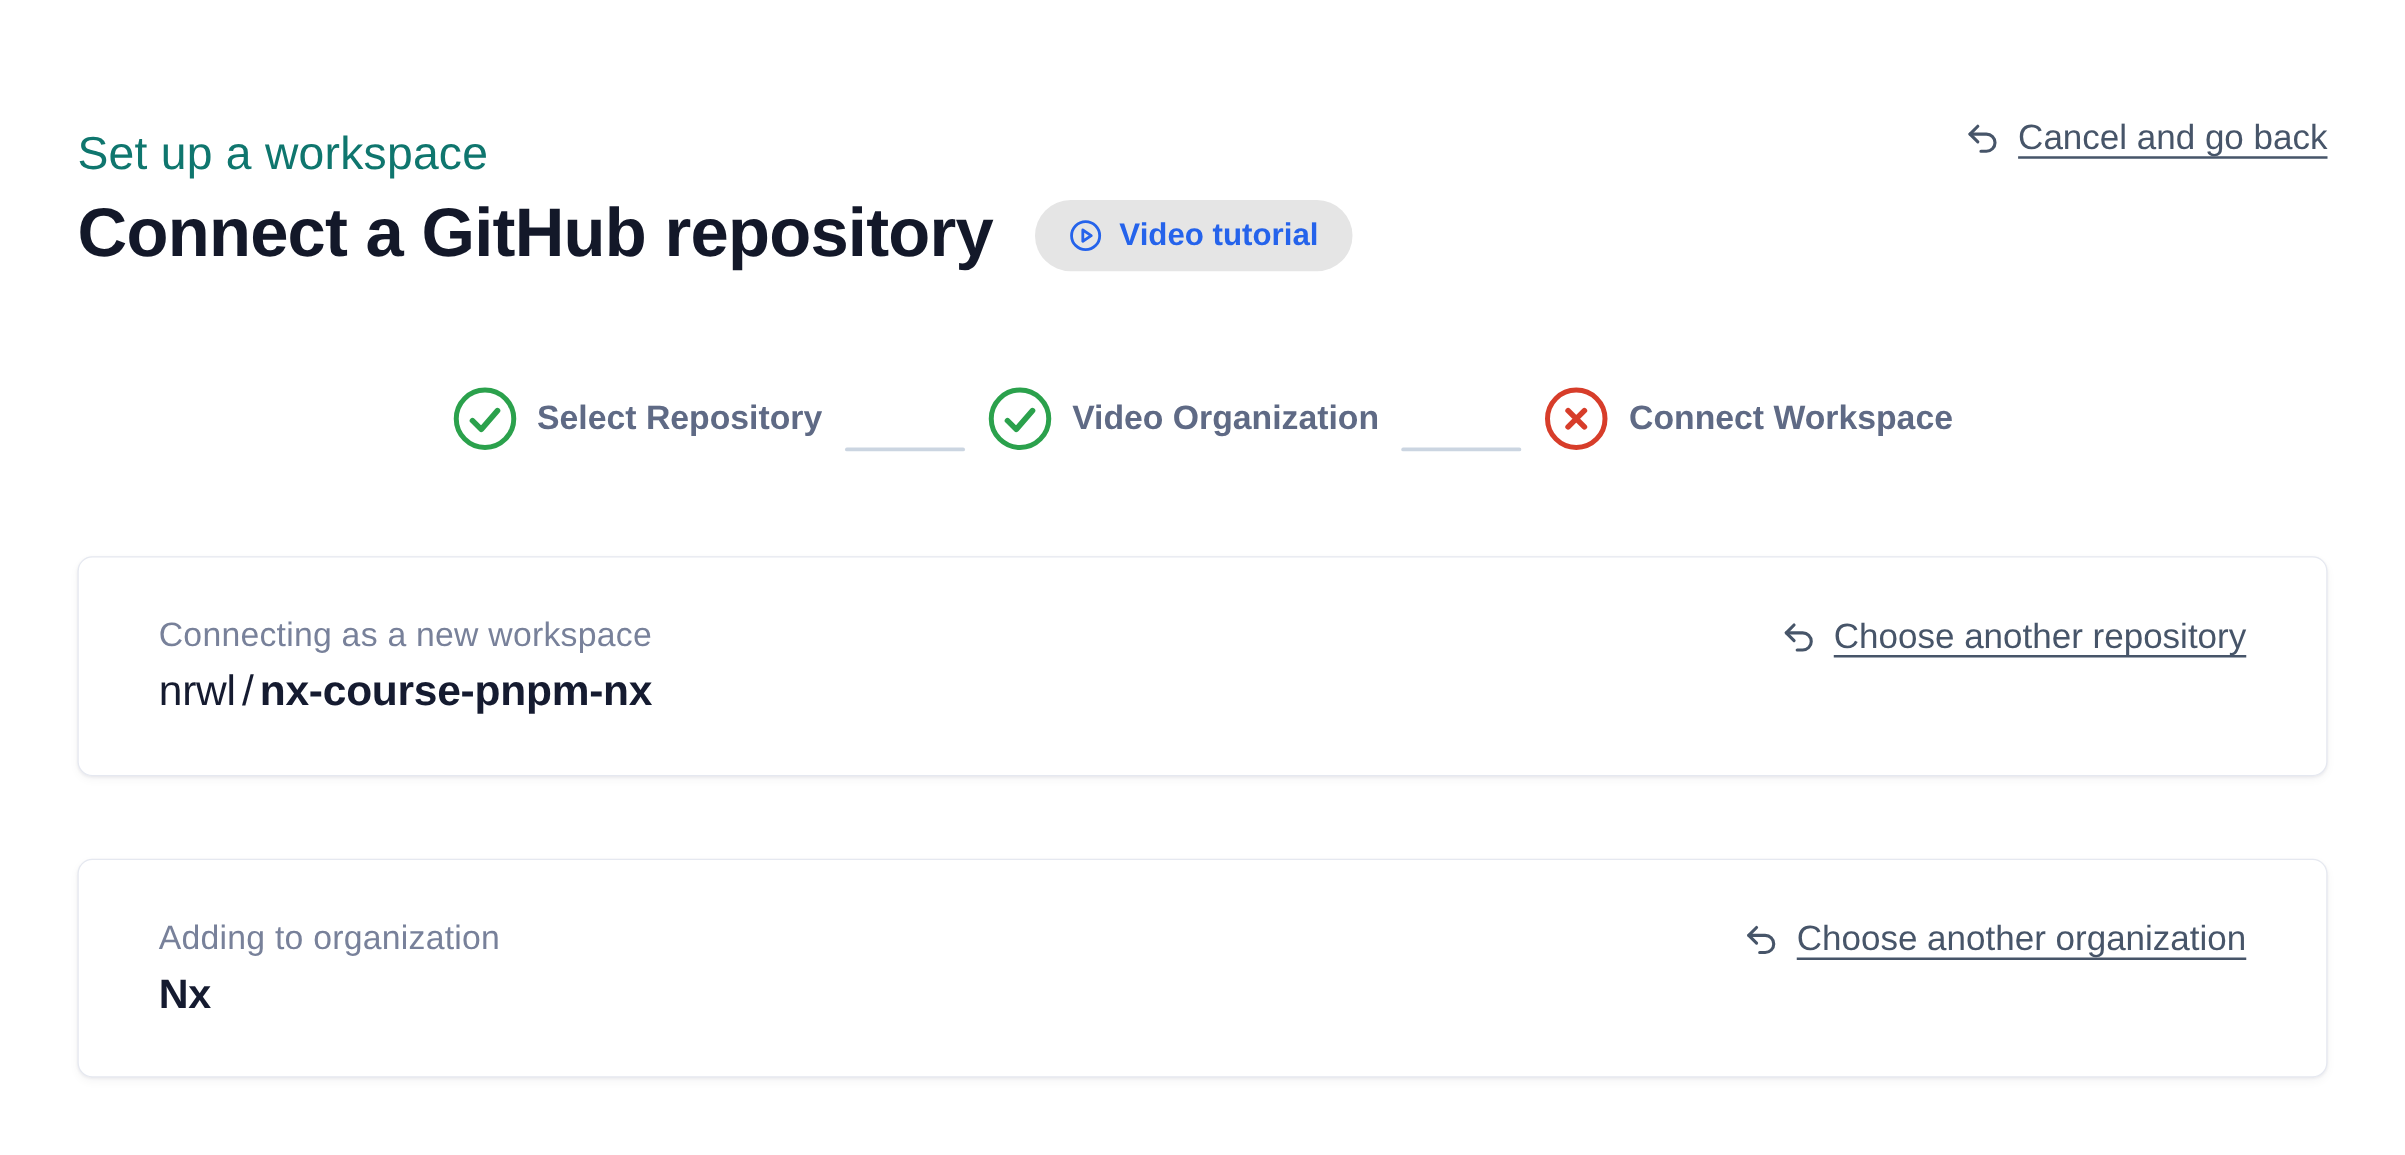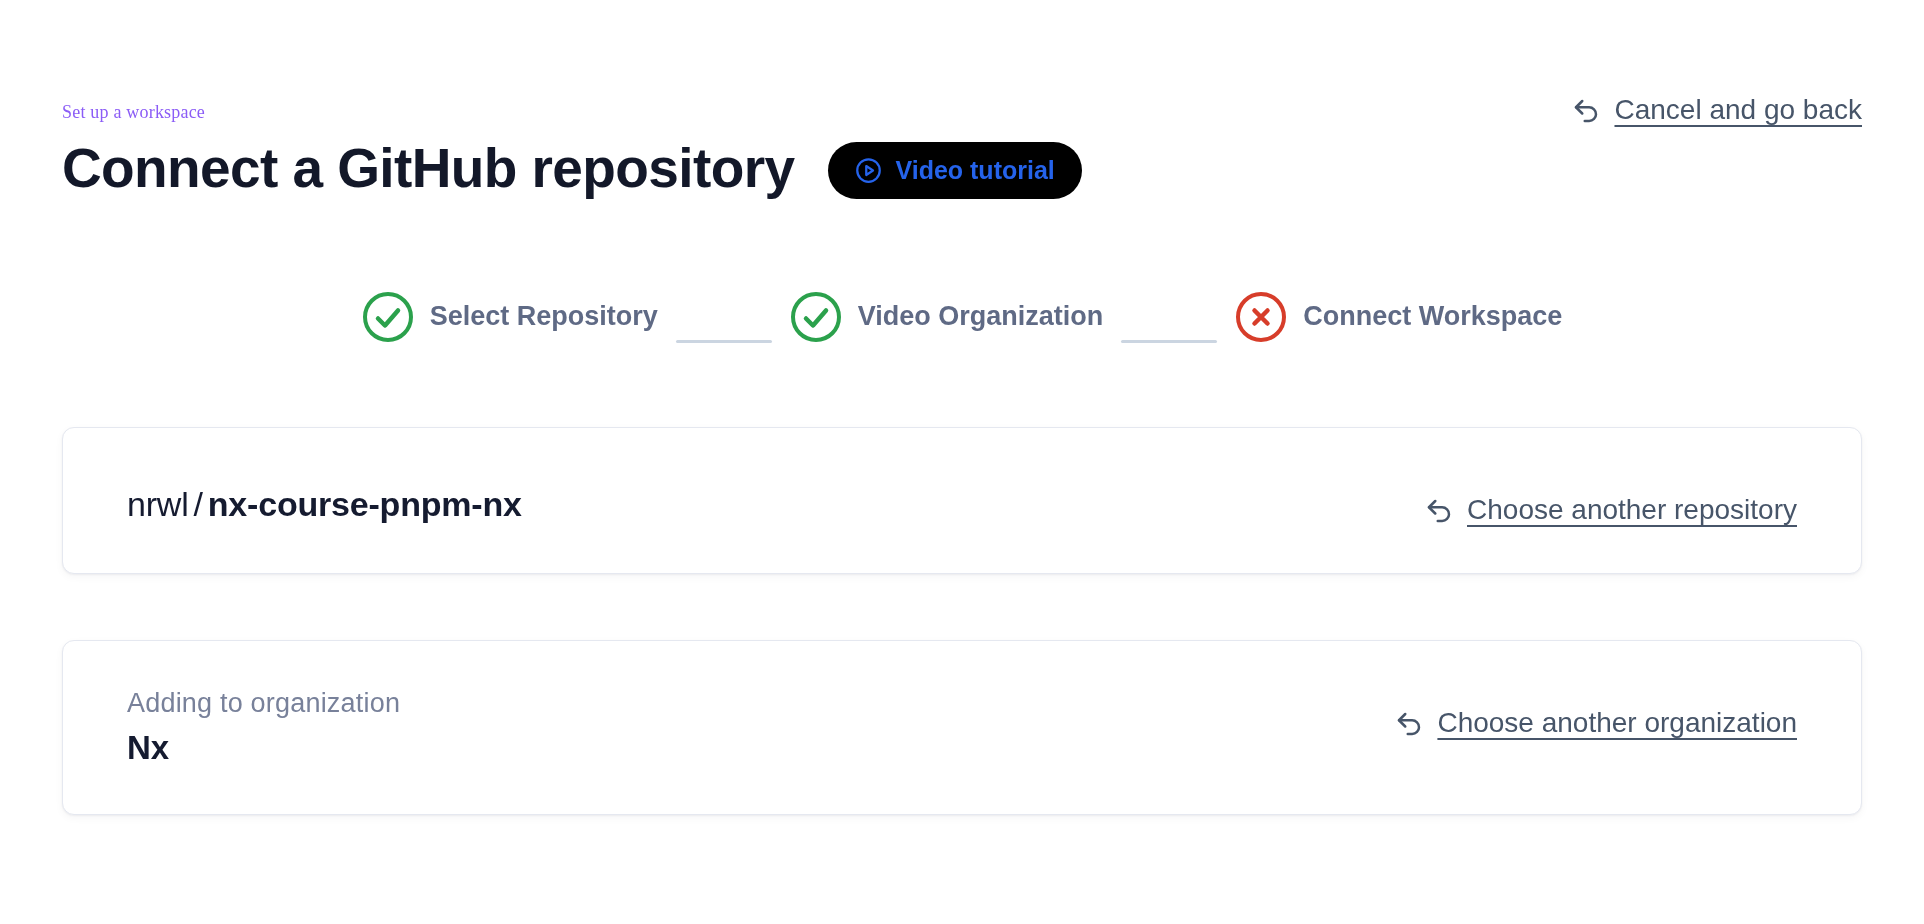--- a/index.html
+++ b/index.html
@@ -15,25 +15,24 @@
   .container { padding: 0 62px; }
 
   
   .header-row1 {
     display: flex;
     justify-content: space-between;
     align-items: flex-start;
     padding-top: 94px;
   }
   .eyebrow {
-    font-size: 18px;
-    color: #8b5cf6;
+    font-size: 37px;
+    color: #0f766e;
     margin-top: 8px;
     letter-spacing: 0.2px;
-    font-family: Liberation Serif, serif;
   }
   .link {
     display: inline-flex;
     align-items: flex-end;
     gap: 13px;
     font-size: 28px;
     color: #475569;
     cursor: pointer;
     white-space: nowrap;
   }
@@ -55,21 +54,21 @@
     font-size: 55px;
     font-weight: 800;
     letter-spacing: -0.6px;
     color: #131829;
     line-height: 1.1;
   }
   .video-pill {
     display: inline-flex;
     align-items: center;
     gap: 13px;
-    background: #000000;
+    background: #e5e5e5;
     color: #2563eb;
     border-radius: 999px;
     padding: 14px 27px;
     font-size: 25px;
     font-weight: 700;
     cursor: pointer;
     white-space: nowrap;
   }
 
   
@@ -120,21 +119,21 @@
   .card-value {
     margin-top: 10px;
     font-size: 34px;
     color: #151b30;
     letter-spacing: -0.2px;
   }
   .card-value .owner { font-weight: 500; }
   .card-value .sep   { font-weight: 400; padding: 0 5px; }
   .card-value .repo  { font-weight: 700; }
   .card-value.org-name { font-weight: 700; font-size: 33px; }
-  .card .link { margin-top: 19px; }
+  .card .link { margin-top: 0; }
 </style>
 </head>
 <body>
 
 <div class="container">
 
   <div class="header-row1">
     <div class="eyebrow">Set up a workspace</div>
     <a class="link">
       <svg width="30" height="30" viewBox="0 0 24 24" fill="none" stroke="#475569" stroke-width="2" stroke-linecap="round" stroke-linejoin="round">
@@ -183,20 +182,21 @@
         <circle cx="26" cy="26" r="23" stroke="#d73d2a" stroke-width="4"></circle>
         <path d="M19.5 19.5 L32.5 32.5 M32.5 19.5 L19.5 32.5" stroke="#d73d2a" stroke-width="4.5" stroke-linecap="round"></path>
       </svg>
       <span class="step-label">Connect Workspace</span>
     </div>
 
   </div>
 
   <div class="card card-repo">
     <div>
+      <div class="card-label">Connecting as a new workspace</div>
       <div class="card-value">
         <span class="owner">nrwl</span><span class="sep">/</span><span class="repo">nx-course-pnpm-nx</span>
       </div>
     </div>
     <a class="link">
       <svg width="30" height="30" viewBox="0 0 24 24" fill="none" stroke="#475569" stroke-width="2" stroke-linecap="round" stroke-linejoin="round">
           <path d="M9 14 4 9l5-5"></path>
           <path d="M4 9h10.5a5.5 5.5 0 0 1 5.5 5.5 5.5 5.5 0 0 1-5.5 5.5H11"></path>
         </svg>
       <span class="link-text">Choose another repository</span>

